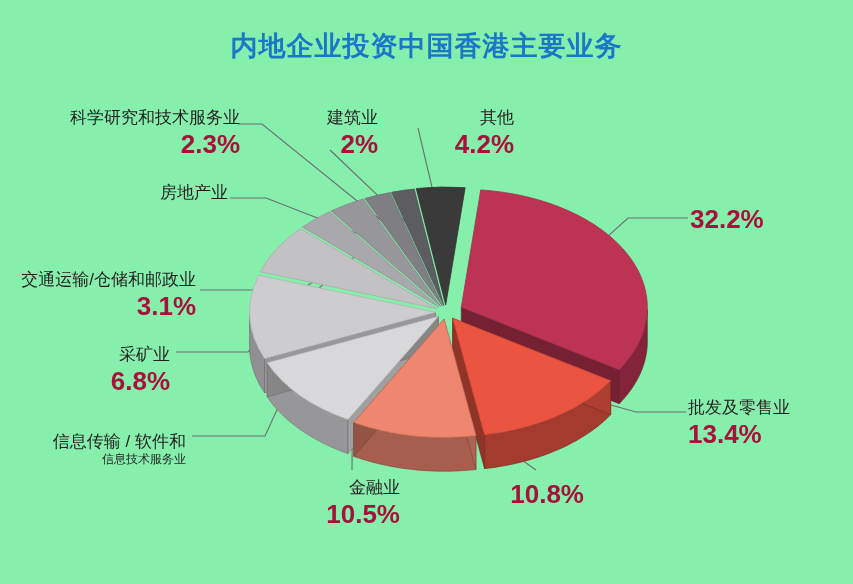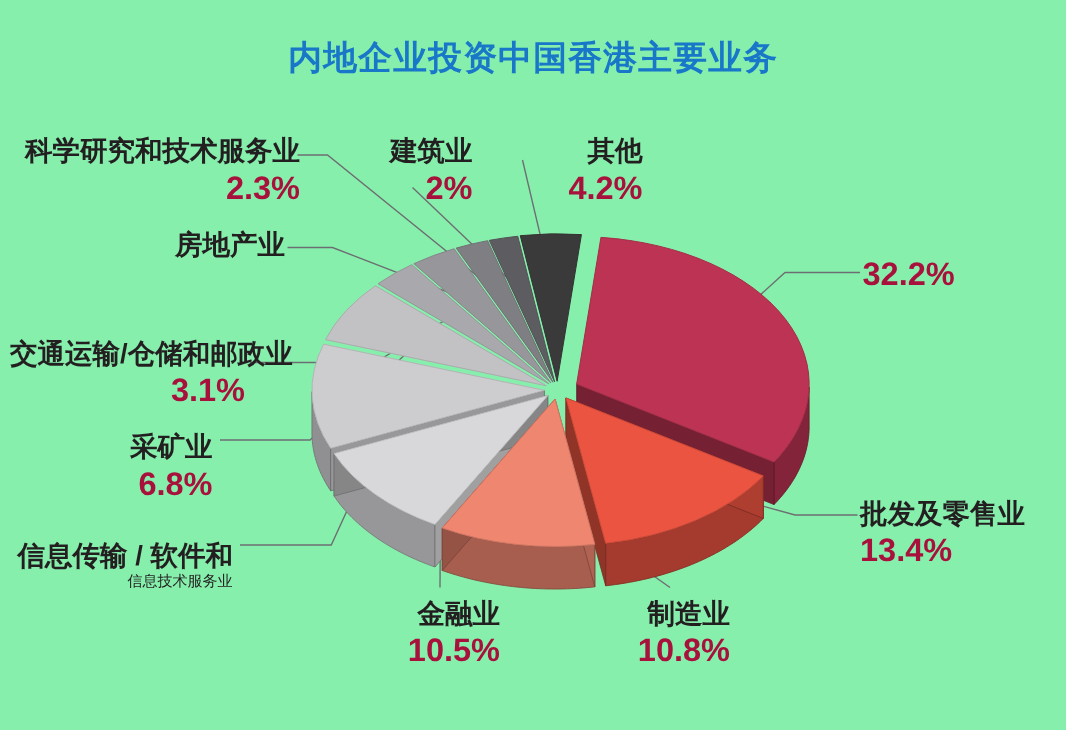--- a/index.html
+++ b/index.html
@@ -31,23 +31,23 @@
     position: absolute;
     left: 0;
     top: 0;
   }
   .callout {
     position: absolute;
     white-space: nowrap;
     line-height: 1.18;
   }
   .callout .cat {
-    font-size: 22px;
+    font-size: 17px;
     color: #231f20;
-    font-weight: bold;
+    font-weight: normal;
     display: block;
   }
   .callout .cat2 {
     font-size: 12px;
     color: #231f20;
     font-weight: normal;
     display: block;
   }
   .callout .pct {
     font-size: 26px;
@@ -151,17 +151,16 @@
     <span class="cat">批发及零售业</span>
     <span class="pct">13.4%</span>
   </div>
 
   <div class="callout ta-center" style="left:300px; top:478px; width:100px;">
     <span class="cat">金融业</span>
     <span class="pct">10.5%</span>
   </div>
 
   <div class="callout ta-center" style="left:484px; top:478px; width:100px;">
-    <span class="cat">制造业</span>
     <span class="pct">10.8%</span>
   </div>
 
 </div>
 
 </body></html>

